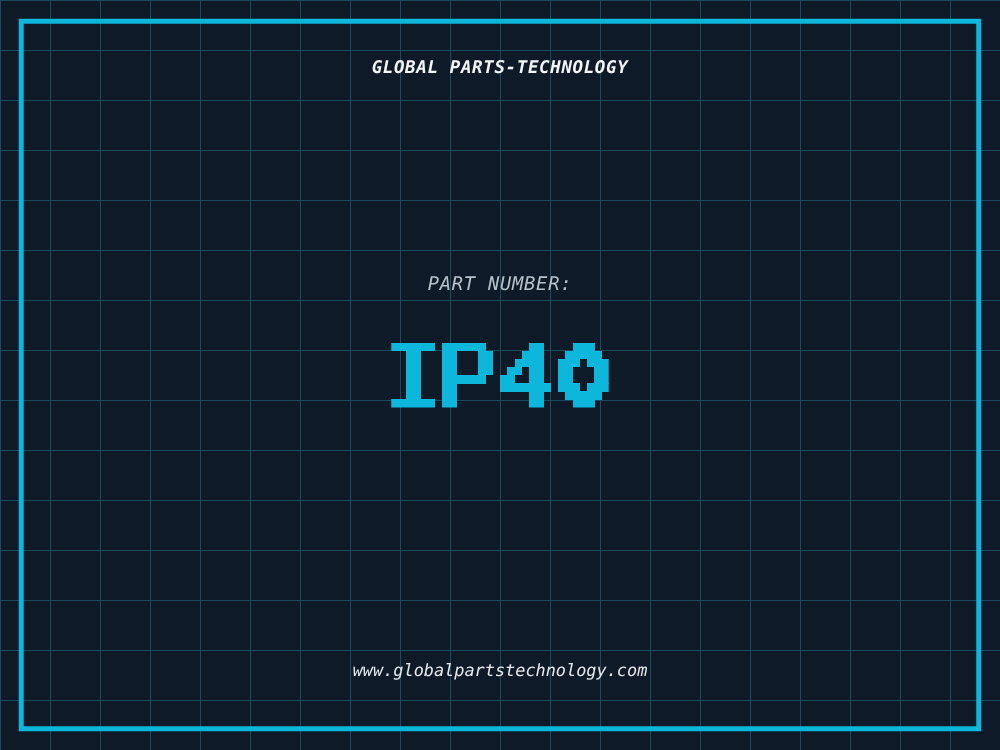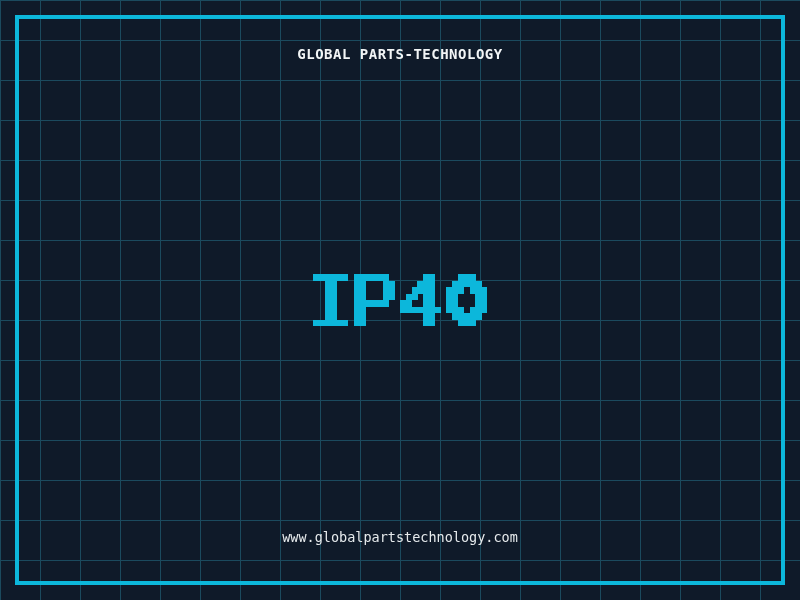--- a/index.html
+++ b/index.html
@@ -16,20 +16,21 @@
     position:relative;
     width:800px;height:600px;
     overflow:hidden;
     background-color:var(--bg);
     background-image:
       linear-gradient(to right, var(--grid) 1px, transparent 1px),
       linear-gradient(to bottom, var(--grid) 1px, transparent 1px);
     background-size:40px 40px;
     background-position:0 0;
     font-family:"DejaVu Sans Mono","Liberation Mono",monospace;
+    font-style:italic;
   }
   .frame{
     position:absolute;
     left:15px;top:15px;
     width:770px;height:570px;
     box-sizing:border-box;
     border:4px solid var(--accent);
   }
   .txt{
     position:absolute;
@@ -76,20 +77,21 @@
 </head>
 <body>
 
 <div class="canvas">
 
   <div class="frame"></div>
 
   <div class="txt company">GLOBAL PARTS-TECHNOLOGY</div>
 
 
+  <div class="txt part-label">PART NUMBER:</div>
 
   <div class="part-number-wrap">
     
     <svg id="part-number-svg" xmlns="http://www.w3.org/2000/svg" shape-rendering="crispEdges" width="174.0" height="52.0">
         <rect x="0.00" y="0.00" width="35.10" height="6.80" fill="#0cb7db"></rect>
         <rect x="11.60" y="6.50" width="11.90" height="6.80" fill="#0cb7db"></rect>
         <rect x="11.60" y="13.00" width="11.90" height="6.80" fill="#0cb7db"></rect>
         <rect x="11.60" y="19.50" width="11.90" height="6.80" fill="#0cb7db"></rect>
         <rect x="11.60" y="26.00" width="11.90" height="6.80" fill="#0cb7db"></rect>
         <rect x="11.60" y="32.50" width="11.90" height="6.80" fill="#0cb7db"></rect>

